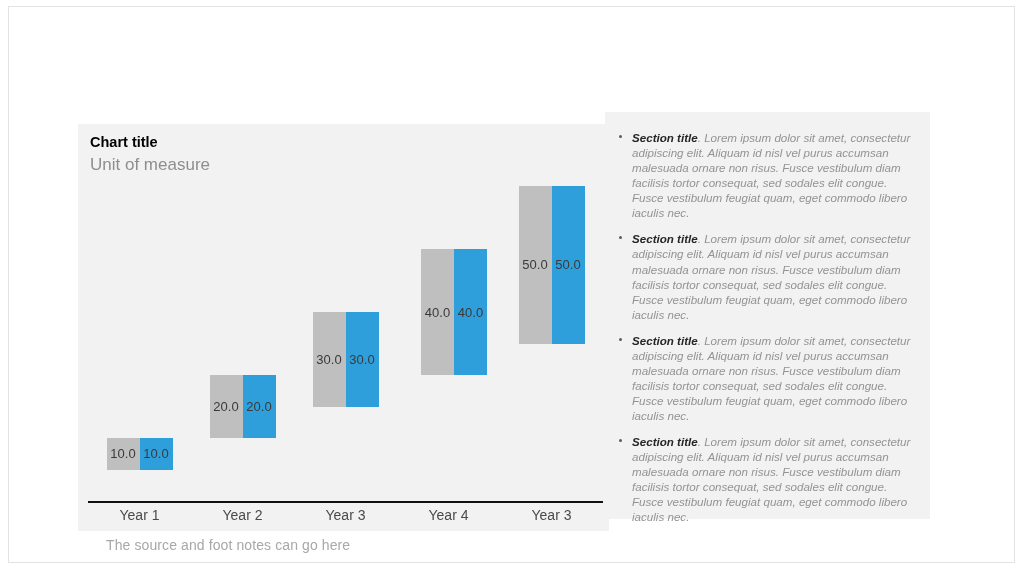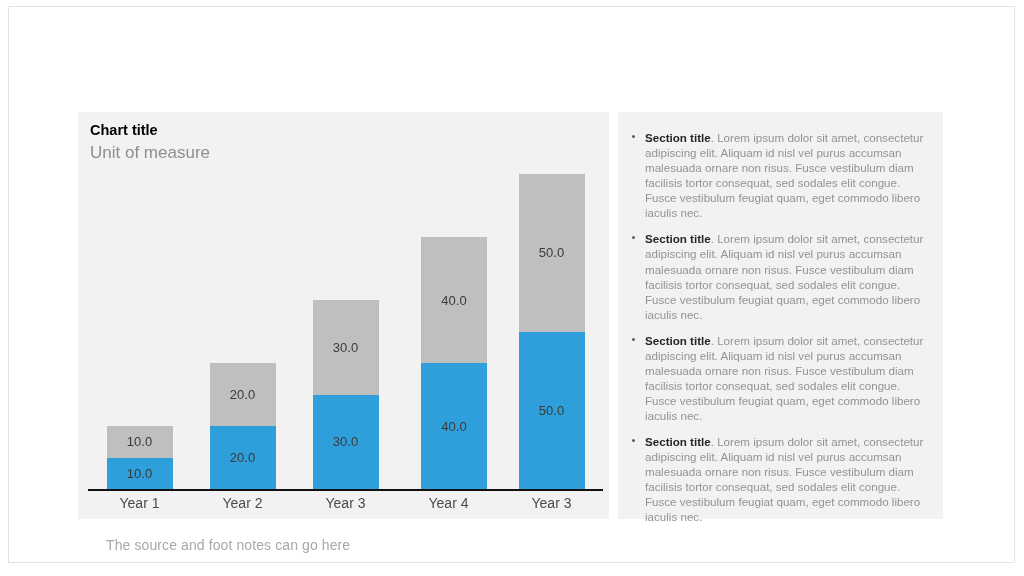--- a/index.html
+++ b/index.html
@@ -41,21 +41,21 @@
     font-weight: 400;
     color: #1b1b1b;
     letter-spacing: -0.1px;
     white-space: nowrap;
   }
 
   
   #chart-panel {
     position: absolute;
     left: 78px;
-    top: 112px;
+    top: 124px;
     width: 531px;
     height: 407px;
     background: #f2f2f2;
     box-sizing: border-box;
   }
 
   #chart-title {
     position: absolute;
     left: 12px;
     top: 10px;
@@ -97,21 +97,20 @@
     display: flex;
     flex-direction: column;
     justify-content: flex-end;
     align-items: center;
     height: 100%;
   }
 
   .bar-stack {
     width: 66px;
     display: flex;
-    flex-direction: column;
     justify-content: flex-end;
   }
 
   .seg {
     width: 100%;
     display: flex;
     align-items: center;
     justify-content: center;
     box-sizing: border-box;
   }
@@ -155,27 +154,28 @@
     top: 537px;
     font-size: 14px;
     color: #a8a8a8;
     letter-spacing: 0.1px;
     margin-left: 28px;
   }
 
   
   #text-panel {
     position: absolute;
-    left: 618px;
+    left: 605px;
     top: 112px;
     width: 325px;
     height: 407px;
     background: #f2f2f2;
     box-sizing: border-box;
     padding: 18px 14px 10px 10px;
+    font-style: italic;
   }
 
   .bullet-item {
     position: relative;
     padding-left: 17px;
     margin-bottom: 11px;
     font-size: 11.6px;
     line-height: 1.30;
     color: #939393;
     text-align: left;

